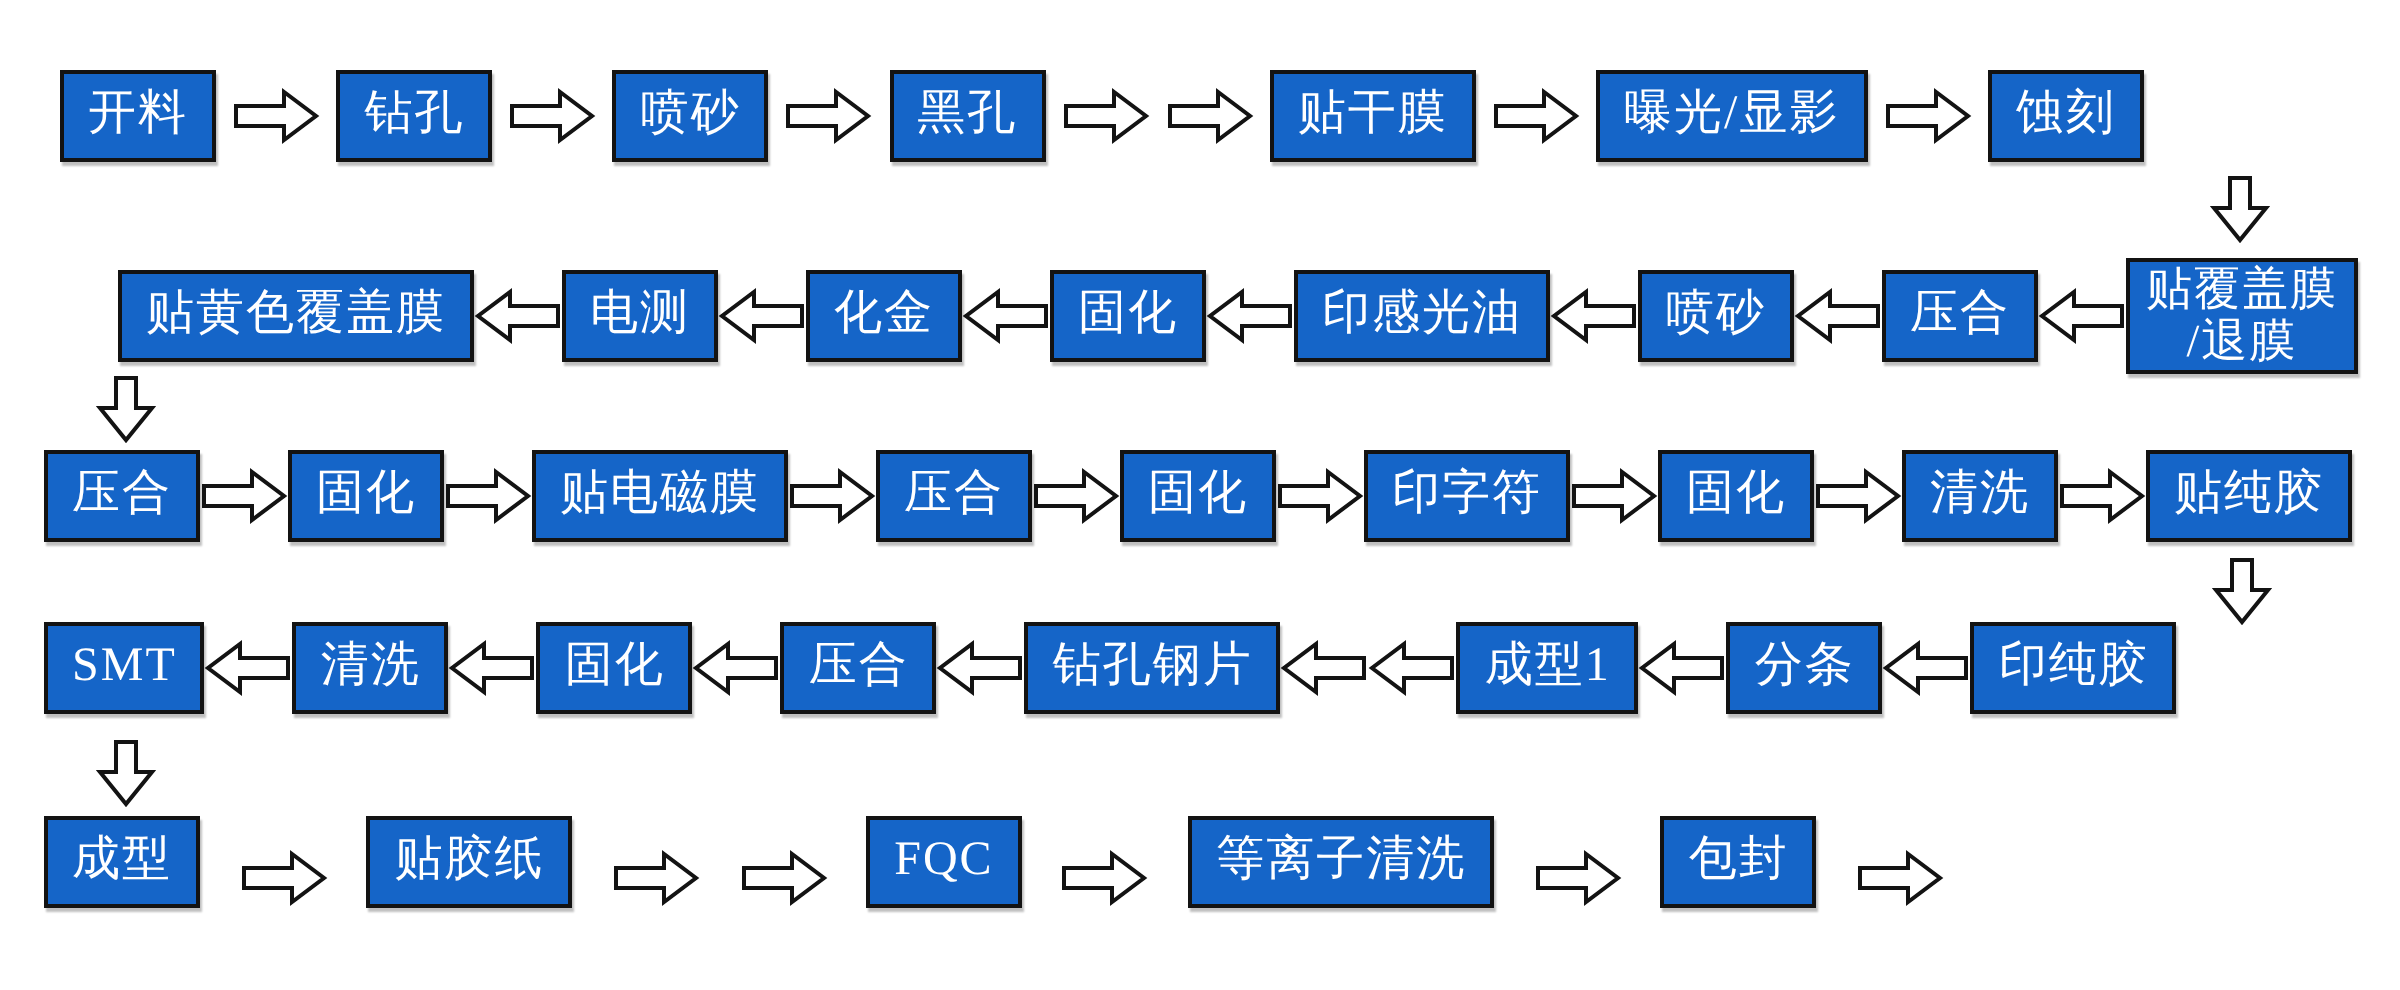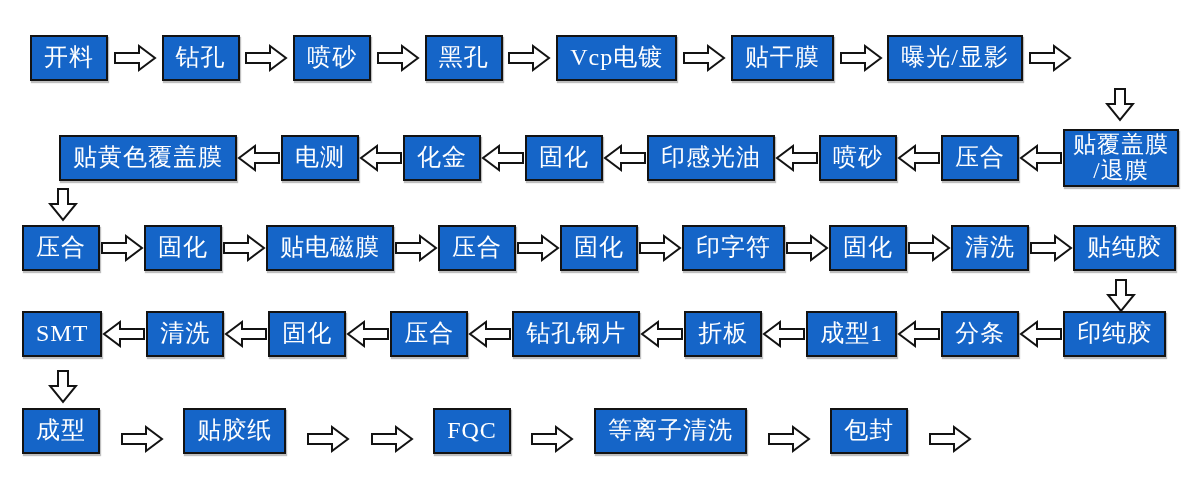--- a/index.html
+++ b/index.html
@@ -83,32 +83,32 @@
         <polygon points="2,10 26,10 26,3 42,15 26,27 26,20 2,20"></polygon>
       </svg>
       <div class="step-box">喷砂</div>
       <svg width="44" height="30" viewBox="0 0 44 30" class="flow-arrow">
         <polygon points="2,10 26,10 26,3 42,15 26,27 26,20 2,20"></polygon>
       </svg>
       <div class="step-box">黑孔</div>
       <svg width="44" height="30" viewBox="0 0 44 30" class="flow-arrow">
         <polygon points="2,10 26,10 26,3 42,15 26,27 26,20 2,20"></polygon>
       </svg>
-      <div class="step-box">Vcp电镀</div>
       <svg width="44" height="30" viewBox="0 0 44 30" class="flow-arrow">
         <polygon points="2,10 26,10 26,3 42,15 26,27 26,20 2,20"></polygon>
       </svg>
       <div class="step-box">贴干膜</div>
       <svg width="44" height="30" viewBox="0 0 44 30" class="flow-arrow">
         <polygon points="2,10 26,10 26,3 42,15 26,27 26,20 2,20"></polygon>
       </svg>
       <div class="step-box">曝光/显影</div>
       <svg width="44" height="30" viewBox="0 0 44 30" class="flow-arrow">
         <polygon points="2,10 26,10 26,3 42,15 26,27 26,20 2,20"></polygon>
       </svg>
+      <div class="step-box">蚀刻</div>
     </div>
     <div class="flow-row row-1">
       <div class="step-box">贴黄色覆盖膜</div>
       <svg width="44" height="30" viewBox="0 0 44 30" class="flow-arrow">
         <polygon points="42,10 18,10 18,3 2,15 18,27 18,20 42,20"></polygon>
       </svg>
       <div class="step-box">电测</div>
       <svg width="44" height="30" viewBox="0 0 44 30" class="flow-arrow">
         <polygon points="42,10 18,10 18,3 2,15 18,27 18,20 42,20"></polygon>
       </svg>
@@ -184,21 +184,20 @@
         <polygon points="42,10 18,10 18,3 2,15 18,27 18,20 42,20"></polygon>
       </svg>
       <div class="step-box">压合</div>
       <svg width="44" height="30" viewBox="0 0 44 30" class="flow-arrow">
         <polygon points="42,10 18,10 18,3 2,15 18,27 18,20 42,20"></polygon>
       </svg>
       <div class="step-box">钻孔钢片</div>
       <svg width="44" height="30" viewBox="0 0 44 30" class="flow-arrow">
         <polygon points="42,10 18,10 18,3 2,15 18,27 18,20 42,20"></polygon>
       </svg>
-      <div class="step-box">折板</div>
       <svg width="44" height="30" viewBox="0 0 44 30" class="flow-arrow">
         <polygon points="42,10 18,10 18,3 2,15 18,27 18,20 42,20"></polygon>
       </svg>
       <div class="step-box">成型1</div>
       <svg width="44" height="30" viewBox="0 0 44 30" class="flow-arrow">
         <polygon points="42,10 18,10 18,3 2,15 18,27 18,20 42,20"></polygon>
       </svg>
       <div class="step-box">分条</div>
       <svg width="44" height="30" viewBox="0 0 44 30" class="flow-arrow">
         <polygon points="42,10 18,10 18,3 2,15 18,27 18,20 42,20"></polygon>

